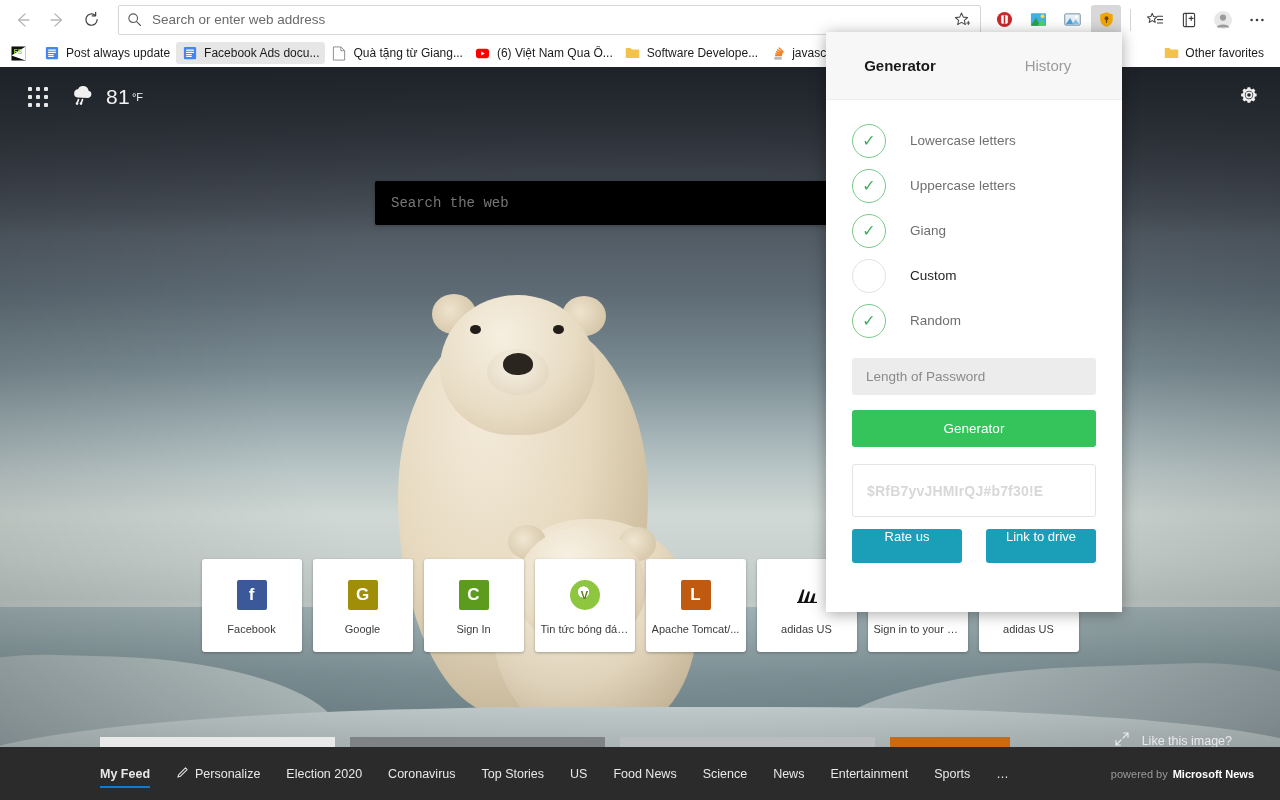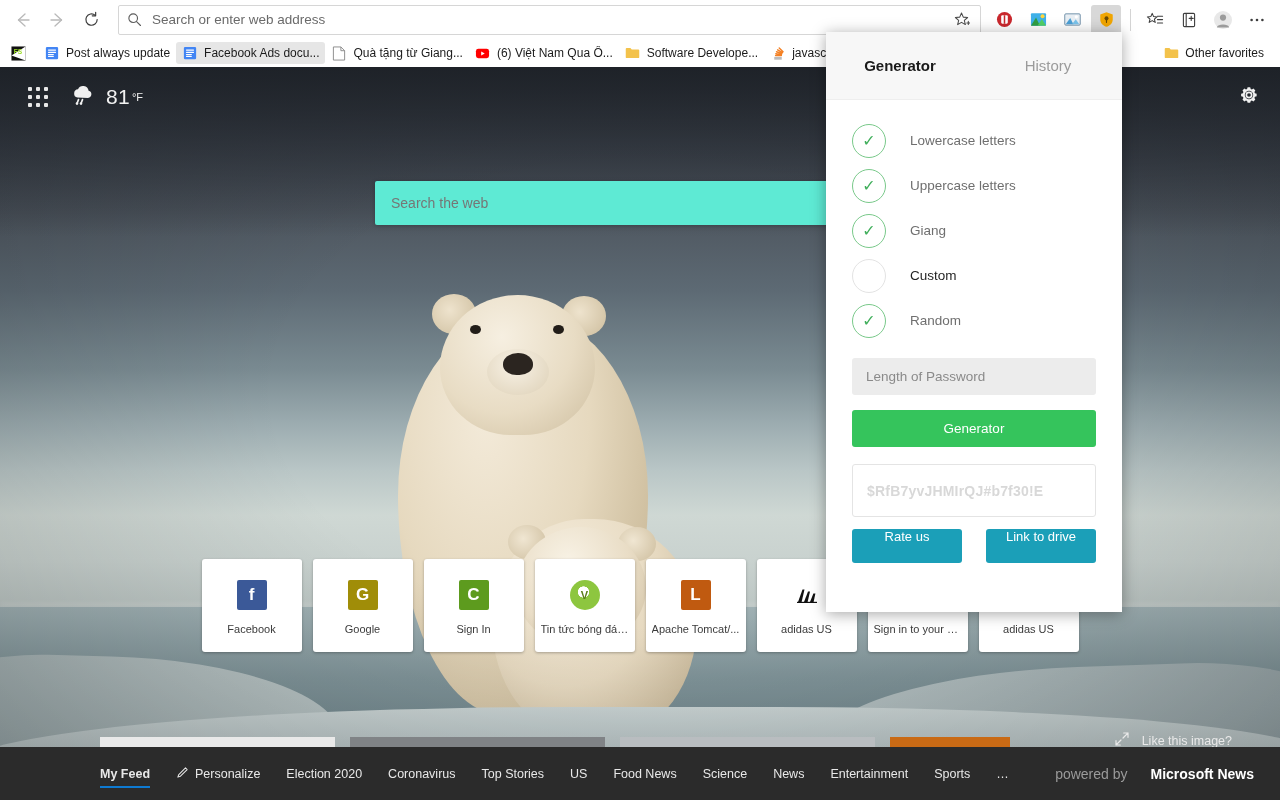--- a/index.html
+++ b/index.html
@@ -195,24 +195,24 @@
   .weather .temp { font-size:21px; margin-left:10px; letter-spacing:.3px; }
   .weather .unit { font-size:11px; vertical-align:super; margin-left:2px; }
   .gear { margin-left:auto; }
 
   .ntp-search-wrap {
     position:absolute; left:0; top:114px; width:1280px;
     display:flex; justify-content:center;
   }
   .ntp-search {
     width: 530px; height: 44px;
-    background:#5eead4; border-radius:2px;
+    background:#000000; border-radius:2px;
     box-shadow: 0 1px 4px rgba(0,0,0,.25);
     display:flex; align-items:center; padding: 0 16px;
-    font-size: 14px; color:#767676;
+    font-size: 14px; color:#767676;font-family:Liberation Mono, monospace;
   }
 
   .tiles {
     position:absolute; left:0; top:492px; width:1280px;
     display:flex; justify-content:center; gap: 11px;
   }
   .tile {
     width: 100px; height: 93px;
     background:#fff; border-radius:3px;
     box-shadow: 0 1px 3px rgba(0,0,0,.28);
@@ -245,21 +245,21 @@
     display:flex; align-items:center;
     padding-left: 100px;
     color:#e8e8e8; font-size:12.5px;
   }
   .news-item { margin-right:26px; white-space:nowrap; display:flex; align-items:center; gap:6px; }
   .news-item.sel { position:relative; font-weight:600; }
   .news-item.sel::after {
     content:""; position:absolute; left:0; right:0; bottom:-7px;
     height:2px; background:#0e7ad1;
   }
-  .news-powered { margin-left:auto; margin-right: 26px; font-size:14px; color:#9a9a9a; display:flex; gap:23px; }
+  .news-powered { margin-left:auto; margin-right: 26px; font-size:11px; color:#9a9a9a; display:flex; gap:5px; }
   .news-powered b { color:#ffffff; font-weight:700; }
   .news-strip {
     position:absolute; left:0; bottom:53px; width:1280px; height:10px;
     display:flex; padding-left:100px;
   }
   .news-strip span { height:10px; }
 
   
   .popup {
     position:absolute; left: 826px; top: 32px;

